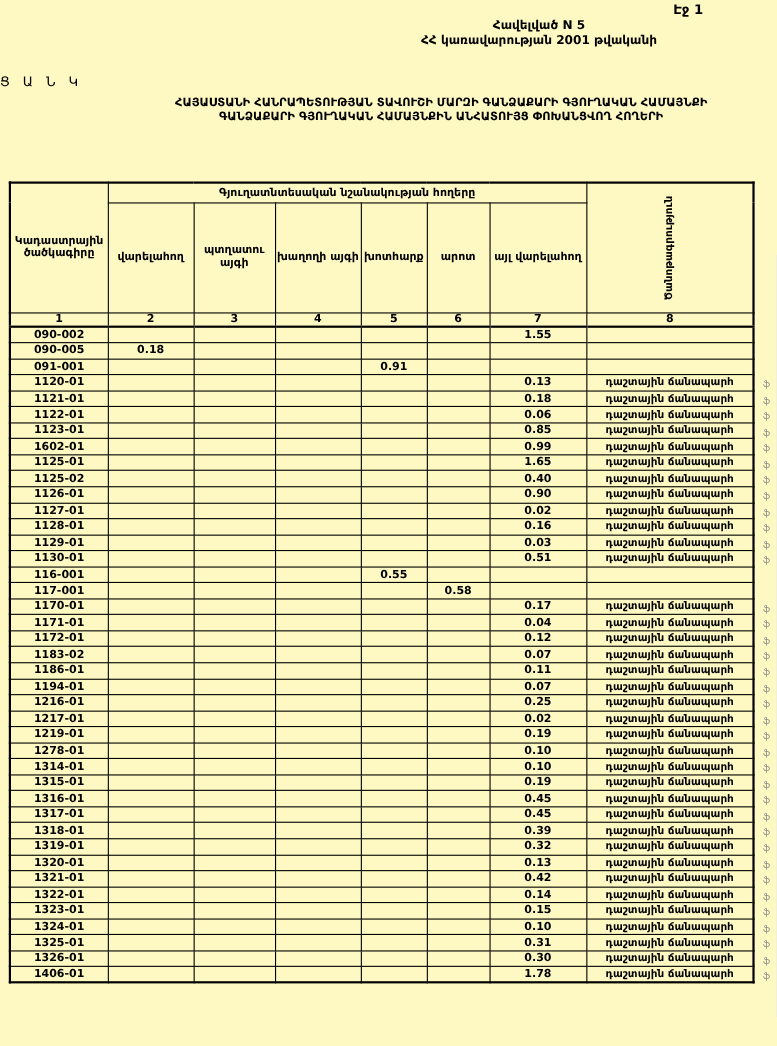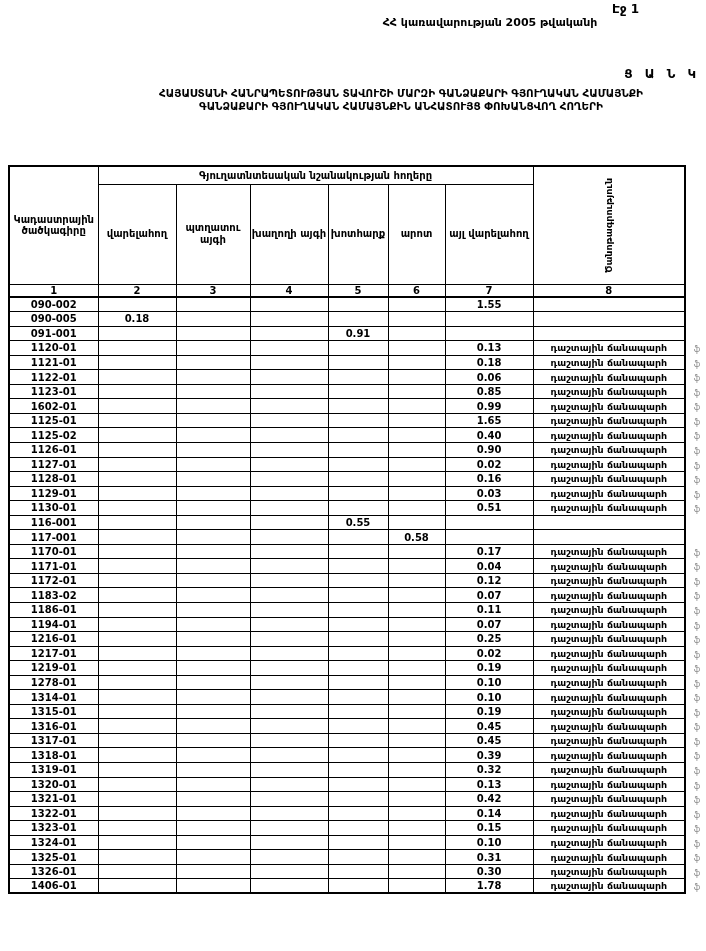--- a/index.html
+++ b/index.html
@@ -2,42 +2,42 @@
 <html><head>
 <meta charset="utf-8">
 <style>
   * { box-sizing: border-box; }
   html,body { margin:0; padding:0; background:#e8e8e8; }
   .page {
     position: relative;
     width: 706px;
     height: 951px;
     margin: 0 auto;
-    background: #ffffff;
+    background: #fef9c3;
     font-family: "DejaVu Sans", sans-serif;
     color: #000;
     overflow: hidden;
   }
   .page-label {
     position: absolute;
     top: 2px; left: 612px;
     font-size: 12px; font-weight: bold;
   }
   .appendix {
     position: absolute;
     top: 16px; left: 280px; width: 420px;
     text-align: center;
     font-size: 11px; font-weight: bold;
     line-height: 13.5px;
   }
   .doc-title {
     position: absolute;
     top: 67px; left: 0; width: 700px;
-    text-align: right;
-    font-size: 12px; font-weight: bold;
+    text-align: left;
+    font-size: 12px; font-weight: normal;
     letter-spacing: 4px;
   }
   .subtitle {
     position: absolute;
     top: 87px; left: 0; width: 706px;
     text-align: center;
     font-size: 10.4px; font-weight: bold;
     line-height: 13px;
     margin-left: 48px;
   }
@@ -91,21 +91,22 @@
   }
 </style>
 </head>
 <body>
 
 <div class="page">
 
   <div class="page-label">Էջ 1</div>
 
   <div class="appendix">
-    <div>ՀՀ կառավարության 2005 թվականի</div>
+    <div>Հավելված N 5</div>
+    <div>ՀՀ կառավարության 2001 թվականի</div>
   </div>
 
   <div class="doc-title">Ց Ա Ն Կ</div>
 
   <div class="subtitle">
     <div>ՀԱՅԱՍՏԱՆԻ ՀԱՆՐԱՊԵՏՈՒԹՅԱՆ ՏԱՎՈՒՇԻ ՄԱՐԶԻ ԳԱՆՁԱՔԱՐԻ ԳՅՈՒՂԱԿԱՆ ՀԱՄԱՅՆՔԻ</div>
     <div>ԳԱՆՁԱՔԱՐԻ ԳՅՈՒՂԱԿԱՆ ՀԱՄԱՅՆՔԻՆ ԱՆՀԱՏՈՒՅՑ ՓՈԽԱՆՑՎՈՂ ՀՈՂԵՐԻ</div>
   </div>
 
   <table class="land-table">

